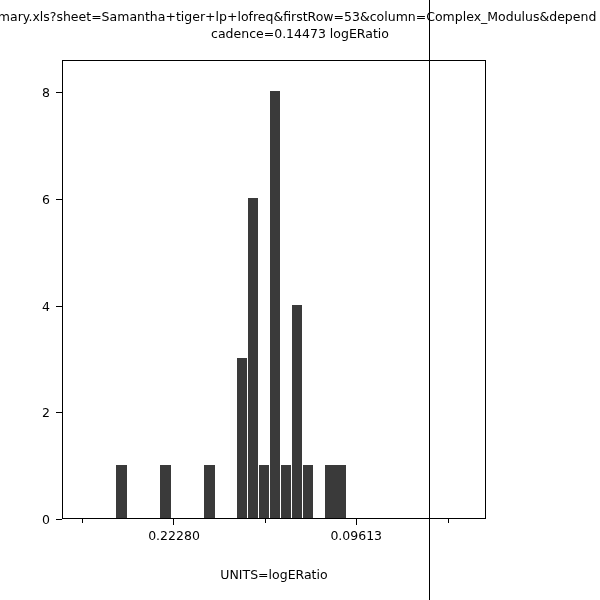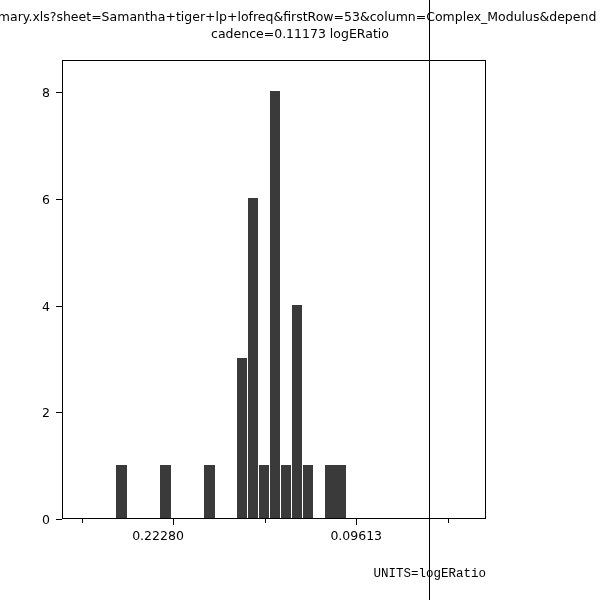--- a/index.html
+++ b/index.html
@@ -113,34 +113,33 @@
     font-size: 12.5px;
     color: #000;
     transform: translateX(-50%);
     white-space: nowrap;
   }
   #x-axis-title {
     position: absolute;
     left: 62px;
     top: 567px;
     width: 424px;
-    text-align: right;
+    text-align: center;
     font-size: 12.5px;
     color: #000;
-    font-family: Liberation Mono, monospace;
   }
 </style>
 </head>
 <body>
 
 <div id="root">
 
   <div class="title-block">
     <span class="title-line1">mmary.xls?sheet=Samantha+tiger+lp+lofreq&amp;firstRow=53&amp;column=Complex_Modulus&amp;depend</span>
-    <span class="title-line2">cadence=0.11173 logERatio</span>
+    <span class="title-line2">cadence=0.14473 logERatio</span>
   </div>
 
   <div id="y-axis">
       <div class="ytick-mark" style="top: 459px; left: 34px;"></div>
       <div class="ytick-label" style="top: 459px; right: 12px;">0</div>
       <div class="ytick-mark" style="top: 352.26px; left: 34px;"></div>
       <div class="ytick-label" style="top: 352.26px; right: 12px;">2</div>
       <div class="ytick-mark" style="top: 245.51px; left: 34px;"></div>
       <div class="ytick-label" style="top: 245.51px; right: 12px;">4</div>
       <div class="ytick-mark" style="top: 138.77px; left: 34px;"></div>
@@ -163,21 +162,21 @@
         <div class="bar" style="left: 239.6px; width: 10.6px; height: 53.37px;"></div>
         <div class="bar" style="left: 261.53px; width: 10.6px; height: 53.37px;"></div>
         <div class="bar" style="left: 272.49px; width: 10.6px; height: 53.37px;"></div>
       </div>
   </div>
 
   <div id="cursor-line" style="left: 429.34px; background: rgb(0, 0, 0);"></div>
 
   <div id="x-axis">
       <div class="xtick-mark" style="left: 111.48px;"></div>
-      <div class="xtick-label" style="left: 96px; text-align: right;">0.22280</div>
+      <div class="xtick-label" style="left: 112px; text-align: right;">0.22280</div>
       <div class="xtick-mark" style="left: 294.24px;"></div>
       <div class="xtick-label" style="left: 294.24px;">0.09613</div>
       <div class="xtick-mark" style="left: 20.1px; height: 4px;"></div>
       <div class="xtick-mark" style="left: 202.86px; height: 4px;"></div>
       <div class="xtick-mark" style="left: 385.62px; height: 4px;"></div>
     </div>
 
   <div id="x-axis-title">UNITS=logERatio</div>
 
 </div>

